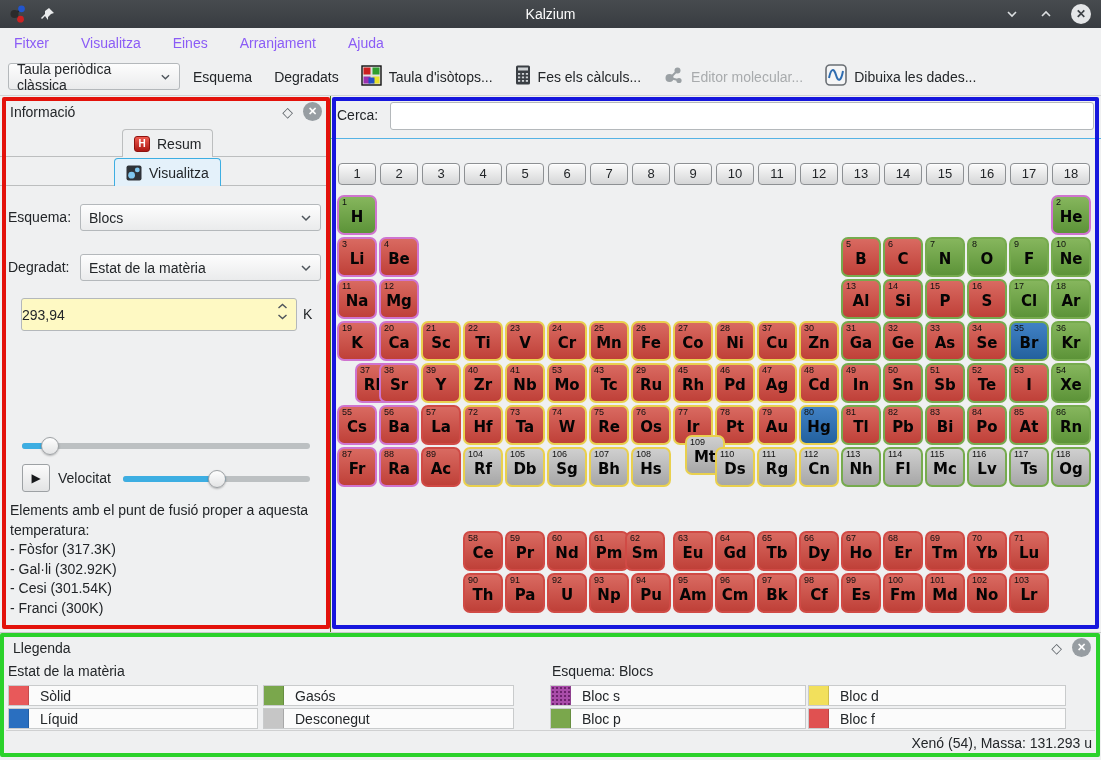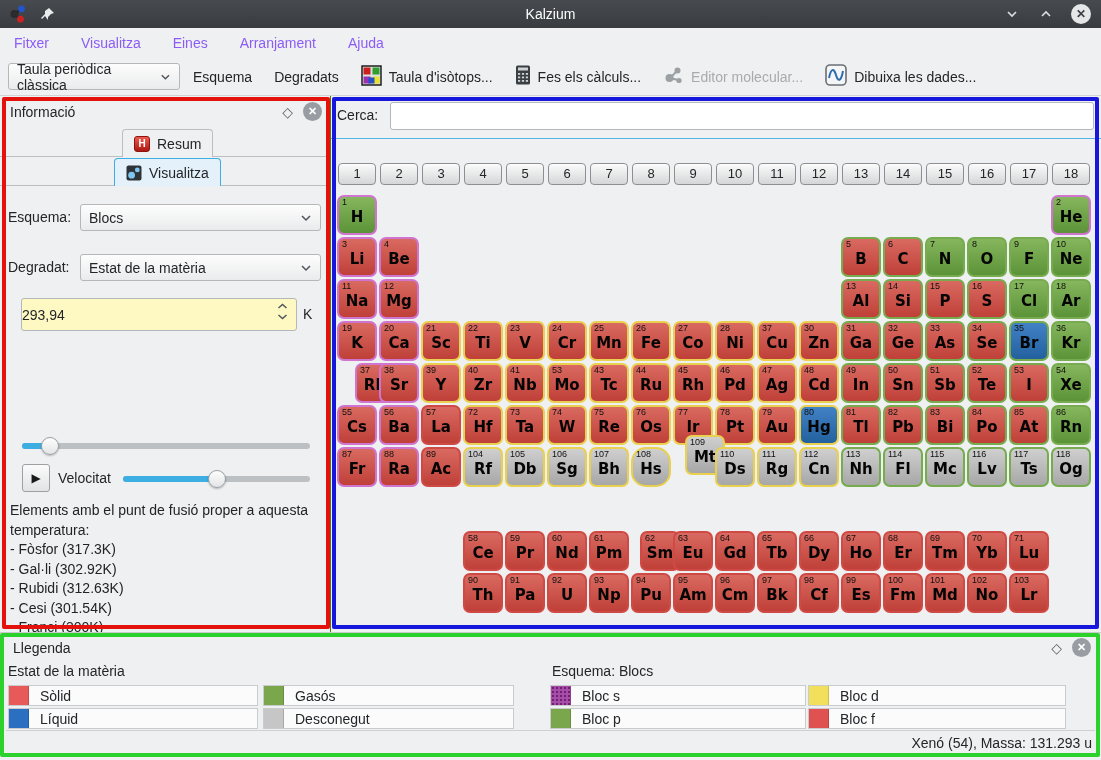--- a/index.html
+++ b/index.html
@@ -266,21 +266,20 @@
       <div class="track"></div>
         <div class="fill" id="vel-fill" style="width: calc(50% + 9px);"></div>
         <div class="knob" id="vel-knob" style="left: calc(50% - 9px);"></div>
     </div>
 
     <div class="info-text">
       <div>Elements amb el punt de fusió proper a aquesta temperatura:</div>
       <div id="fusion-list">
           <div> - Fòsfor (317.3K)</div>
           <div> - Gal·li (302.92K)</div>
-          <div> - Rubidi (312.63K)</div>
           <div> - Cesi (301.54K)</div>
           <div> - Franci (300K)</div>
         </div>
       <div class="gap"></div>
       <div>No hi ha elements amb el punt d'ebullició proper a aquesta temperatura</div>
     </div>
   </div>
 
   <div class="main-panel">
     <span class="search-label">Cerca:</span>
@@ -473,21 +472,21 @@
         </div>
         <div class="el" style="left: 210px; top: 168px; background: linear-gradient(rgb(217, 106, 97), rgb(191, 64, 56)); border-color: rgb(233, 208, 78);">
           <span class="num">53</span>
           <span class="sym">Mo</span>
         </div>
         <div class="el" style="left: 252px; top: 168px; background: linear-gradient(rgb(217, 106, 97), rgb(191, 64, 56)); border-color: rgb(233, 208, 78);">
           <span class="num">43</span>
           <span class="sym">Tc</span>
         </div>
         <div class="el" style="left: 294px; top: 168px; background: linear-gradient(rgb(217, 106, 97), rgb(191, 64, 56)); border-color: rgb(233, 208, 78);">
-          <span class="num">44</span>
+          <span class="num">29</span>
           <span class="sym">Ru</span>
         </div>
         <div class="el" style="left: 336px; top: 168px; background: linear-gradient(rgb(217, 106, 97), rgb(191, 64, 56)); border-color: rgb(233, 208, 78);">
           <span class="num">45</span>
           <span class="sym">Rh</span>
         </div>
         <div class="el" style="left: 378px; top: 168px; background: linear-gradient(rgb(217, 106, 97), rgb(191, 64, 56)); border-color: rgb(233, 208, 78);">
           <span class="num">46</span>
           <span class="sym">Pd</span>
         </div>
@@ -616,21 +615,21 @@
           <span class="sym">Db</span>
         </div>
         <div class="el" style="left: 210px; top: 252px; background: linear-gradient(rgb(207, 207, 207), rgb(167, 167, 167)); border-color: rgb(233, 208, 78);">
           <span class="num">106</span>
           <span class="sym">Sg</span>
         </div>
         <div class="el" style="left: 252px; top: 252px; background: linear-gradient(rgb(207, 207, 207), rgb(167, 167, 167)); border-color: rgb(233, 208, 78);">
           <span class="num">107</span>
           <span class="sym">Bh</span>
         </div>
-        <div class="el" style="left: 294px; top: 252px; background: linear-gradient(rgb(207, 207, 207), rgb(167, 167, 167)); border-color: rgb(233, 208, 78); border-radius: 15px;">
+        <div class="el" style="left: 294px; top: 252px; background: linear-gradient(rgb(207, 207, 207), rgb(167, 167, 167)); border-color: rgb(233, 208, 78);">
           <span class="num">108</span>
           <span class="sym">Hs</span>
         </div>
         <div class="el" style="left: 336px; top: 240px; background: linear-gradient(rgb(207, 207, 207), rgb(167, 167, 167)); border-color: rgb(233, 208, 78); margin-left: 12px;">
           <span class="num">109</span>
           <span class="sym">Mt</span>
         </div>
         <div class="el" style="left: 378px; top: 252px; background: linear-gradient(rgb(207, 207, 207), rgb(167, 167, 167)); border-color: rgb(233, 208, 78);">
           <span class="num">110</span>
           <span class="sym">Ds</span>
@@ -676,21 +675,21 @@
           <span class="sym">Pr</span>
         </div>
         <div class="el" style="left: 210px; top: 336px; background: linear-gradient(rgb(217, 106, 97), rgb(191, 64, 56)); border-color: rgb(208, 74, 69);">
           <span class="num">60</span>
           <span class="sym">Nd</span>
         </div>
         <div class="el" style="left: 252px; top: 336px; background: linear-gradient(rgb(217, 106, 97), rgb(191, 64, 56)); border-color: rgb(208, 74, 69);">
           <span class="num">61</span>
           <span class="sym">Pm</span>
         </div>
-        <div class="el" style="left: 303px; top: 336px; background: linear-gradient(rgb(217, 106, 97), rgb(191, 64, 56)); border-color: rgb(208, 74, 69);">
+        <div class="el" style="left: 288px; top: 336px; background: linear-gradient(rgb(217, 106, 97), rgb(191, 64, 56)); border-color: rgb(208, 74, 69);">
           <span class="num">62</span>
           <span class="sym">Sm</span>
         </div>
         <div class="el" style="left: 336px; top: 336px; background: linear-gradient(rgb(217, 106, 97), rgb(191, 64, 56)); border-color: rgb(208, 74, 69);">
           <span class="num">63</span>
           <span class="sym">Eu</span>
         </div>
         <div class="el" style="left: 378px; top: 336px; background: linear-gradient(rgb(217, 106, 97), rgb(191, 64, 56)); border-color: rgb(208, 74, 69);">
           <span class="num">64</span>
           <span class="sym">Gd</span>

